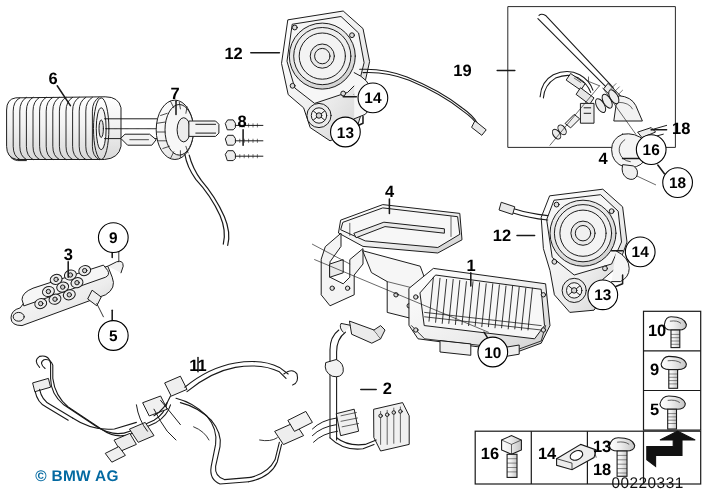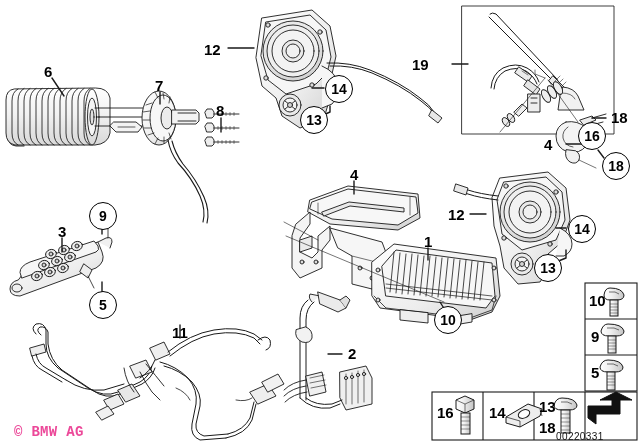--- a/index.html
+++ b/index.html
@@ -48,34 +48,34 @@
   }
   .legend-num {
     position: absolute;
     font-family: "Liberation Sans", sans-serif;
     font-weight: bold;
     font-size: 15px;
     color: #000;
   }
   #copyright {
     position: absolute;
-    left: 14px;
+    left: 32px;
     top: 424px;
-    font-family: Liberation Mono, monospace;
+    font-family: Liberation Sans, sans-serif;
     font-weight: bold;
     font-size: 14px;
-    color: #ec4899;
+    color: #0369a1;
     letter-spacing: 0.3px;
   }
   #partnumber {
     position: absolute;
     left: 556px;
     top: 431px;
     font-family: "Liberation Sans", sans-serif;
-    font-size: 10px;
+    font-size: 14px;
     color: #111;
     letter-spacing: 0.4px;
   }
 </style>
 </head>
 <body>
 
 <div id="diagram-root">
 
   <svg id="art-layer" viewBox="0 0 640 448" xmlns="http://www.w3.org/2000/svg">

